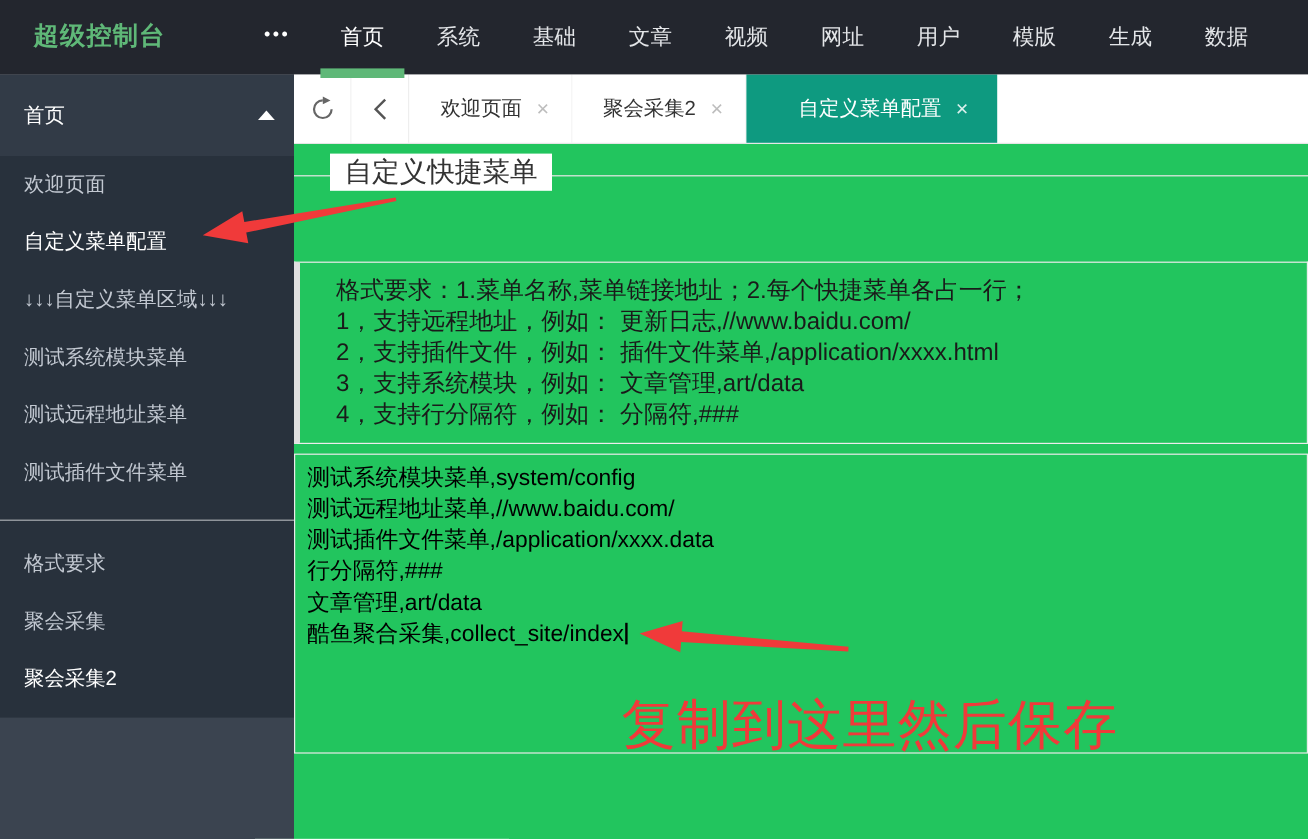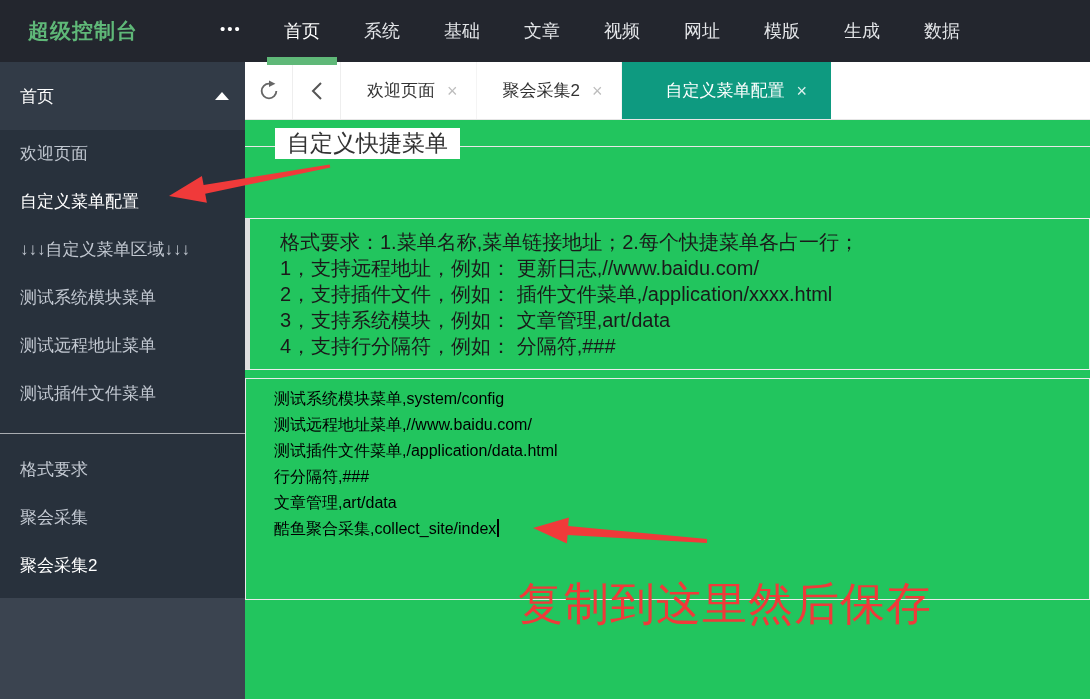--- a/index.html
+++ b/index.html
@@ -39,21 +39,21 @@
   .tab{display:flex;align-items:center;padding:0 18px 0 26px;font-size:17px;color:#333;border-right:1px solid #f4f4f4;cursor:pointer;white-space:nowrap;}
   .tab .x{margin-left:12px;color:#bdbdbd;font-size:18px;line-height:1;cursor:pointer;}
   .tab.active{background:var(--active_tab);color:#fff;padding:0 24px 0 44px;border-right:none;}
   .tab.active .x{color:rgba(255,255,255,0.85);}
   
   .content{position:absolute;left:245px;top:120px;right:0;bottom:0;background:#22c55e;}
   .legend-line{position:absolute;left:0;right:0;top:26px;height:1px;background:#e8e8e8;}
   .legend-text{position:absolute;left:30px;top:8px;background:#fff;padding:0 12px;font-size:23px;color:#333;white-space:nowrap;}
   .info-box{position:absolute;left:0;right:0;top:98px;height:152px;border:1px solid #ececec;border-left:5px solid #e0e0e0;padding:10px 30px;font-size:20px;line-height:26px;color:#1a1a1a;overflow:hidden;}
   .info-line{white-space:nowrap;}
-  .ta{position:absolute;left:0;right:0;top:258px;height:222px;border:1px solid #eaeaea;padding:7px 28px;font-size:16px;line-height:26px;color:#000;cursor:text;overflow:hidden;}
+  .ta{position:absolute;left:0;right:0;top:258px;height:250px;border:1px solid #eaeaea;padding:7px 10px;font-size:19px;line-height:26px;color:#000;cursor:text;overflow:hidden;}
   .ta-line{white-space:nowrap;}
   .caret{display:inline-block;width:2px;height:18px;background:#000;vertical-align:-3px;margin-left:1px;}
   
   .annotation-text{position:absolute;left:518px;top:574px;font-size:45px;font-weight:500;color:var(--annotation_red);letter-spacing:1px;z-index:5;white-space:nowrap;text-align:center;}
   .arrow-svg{position:absolute;z-index:6;pointer-events:none;}
   #arrow1{left:150px;top:145px;}
   #arrow2{left:518px;top:508px;}
 </style>
 </head>
 <body>
@@ -61,20 +61,21 @@
 <div class="header">
   <div class="logo">超级控制台</div>
   <div class="more-dots">•••</div>
   <div class="topnav">
     <div class="nav-item active">首页</div>
     <div class="nav-item">系统</div>
     <div class="nav-item">基础</div>
     <div class="nav-item">文章</div>
     <div class="nav-item">视频</div>
     <div class="nav-item">网址</div>
+    <div class="nav-item">用户</div>
     <div class="nav-item">模版</div>
     <div class="nav-item">生成</div>
     <div class="nav-item">数据</div>
   </div>
 </div>
 
 <div class="sidebar">
   <div class="side-header">
     <span>首页</span>
     <span class="caret-up"></span>
@@ -127,21 +128,21 @@
     <div class="info-line">格式要求：1.菜单名称,菜单链接地址；2.每个快捷菜单各占一行；</div>
     <div class="info-line">1，支持远程地址，例如： 更新日志,//www.baidu.com/</div>
     <div class="info-line">2，支持插件文件，例如： 插件文件菜单,/application/xxxx.html</div>
     <div class="info-line">3，支持系统模块，例如： 文章管理,art/data</div>
     <div class="info-line">4，支持行分隔符，例如： 分隔符,###</div>
   </div>
 
   <div class="ta" role="textbox">
     <div class="ta-line">测试系统模块菜单,system/config</div>
     <div class="ta-line">测试远程地址菜单,//www.baidu.com/</div>
-    <div class="ta-line">测试插件文件菜单,/application/data.html</div>
+    <div class="ta-line">测试插件文件菜单,/application/xxxx.data</div>
     <div class="ta-line">行分隔符,###</div>
     <div class="ta-line">文章管理,art/data</div>
     <div class="ta-line"><span>酷鱼聚合采集,collect_site/index</span><span class="caret"></span></div>
   </div>
 </div>
 
 <div class="annotation-text">复制到这里然后保存</div>
 
 <svg id="arrow1" class="arrow-svg" width="190" height="70" viewBox="0 0 190 70">
   <polygon points="19,51 51.9,31.1 53.6,40.0 179.7,19.5 180.3,22.5 55.2,48.8 56.9,57.7" fill="#f03a3a"></polygon>

